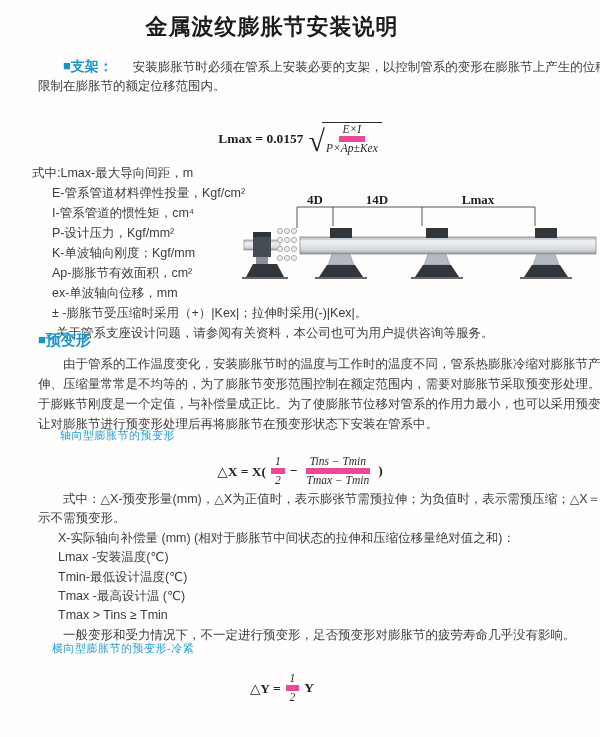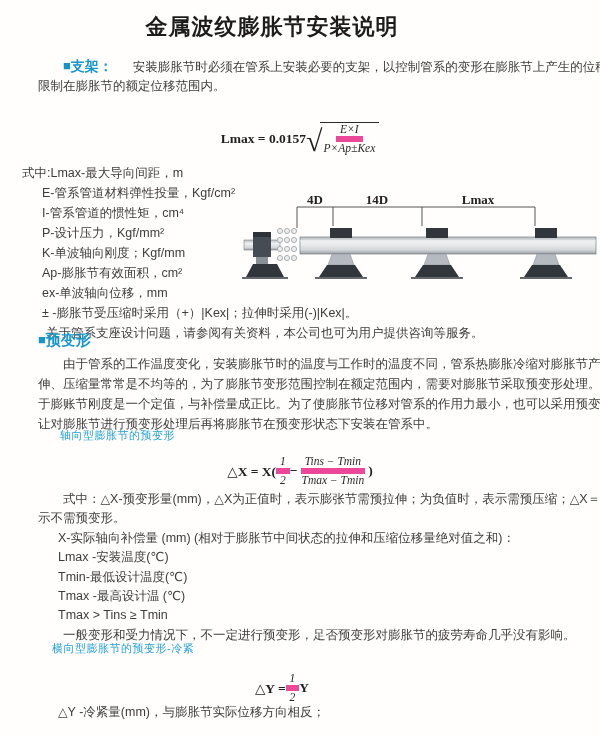--- a/index.html
+++ b/index.html
@@ -17,38 +17,38 @@
   .ind1{padding-left:20px;}
   .ind15{padding-left:24px;}
 
   .support-para{position:absolute;top:56px;left:38px;width:540px;}
   .sec-marker{color:#1795cb;font-size:13px;vertical-align:1px;}
   .sec-head{color:#1795cb;font-size:14px;font-weight:bold;margin-right:20px;}
   .sec-heading{position:absolute;left:38px;font-size:15px;font-weight:bold;color:#1795cb;}
 
   .formula-row{
     position:absolute;left:0;width:600px;display:flex;justify-content:center;
-    align-items:center;font-family:"Liberation Serif","DejaVu Serif",serif;
+    align-items:center;gap:5px;font-family:"Liberation Serif","DejaVu Serif",serif;
     font-weight:bold;font-size:13.5px;color:#222;
   }
   .frac{
     display:inline-flex;flex-direction:column;align-items:center;
     font-family:"Liberation Serif","DejaVu Serif",serif;font-style:italic;
     font-weight:normal;font-size:11.5px;line-height:13px;color:#2a2a2a;
   }
   .frac .num{border-bottom:6px solid #ec4899;padding:0 4px;}
   .frac .den{padding:0 4px;}
   .sqrt{display:inline-flex;align-items:center;}
   .radical{
     font-family:"Liberation Serif","DejaVu Serif",serif;font-weight:normal;
     font-size:30px;line-height:24px;margin-right:-3px;transform:translateY(2px);
   }
   .sqrt .frac{border-top:1.5px solid #2a2a2a;}
 
-  .var-list{position:absolute;top:163px;left:22px;}
+  .var-list{position:absolute;top:163px;left:32px;}
   .var-list .line{line-height:20px;}
 
   .diagram{position:absolute;left:240px;top:192px;}
 
   .predeform-para{position:absolute;top:354px;left:38px;width:545px;}
   .predeform-para .line{line-height:20px;}
 
   .sub-heading{
     position:absolute;font-size:11px;color:#24a0d4;font-weight:normal;
     letter-spacing:0.5px;
@@ -213,15 +213,14 @@
 
   <div class="formula-row shift-left" style="top:672px;">
     <span>△Y =</span>
     <span class="frac">
       <span class="num">1</span>
       <span class="den">2</span>
     </span>
     <span>Y</span>
   </div>
 
-  <div class="line note-line ind1" style="top:703px;">△Y -冷紧量(mm)，与膨胀节实际位移方向相反；</div>
 
 </div>
 
 </body></html>

